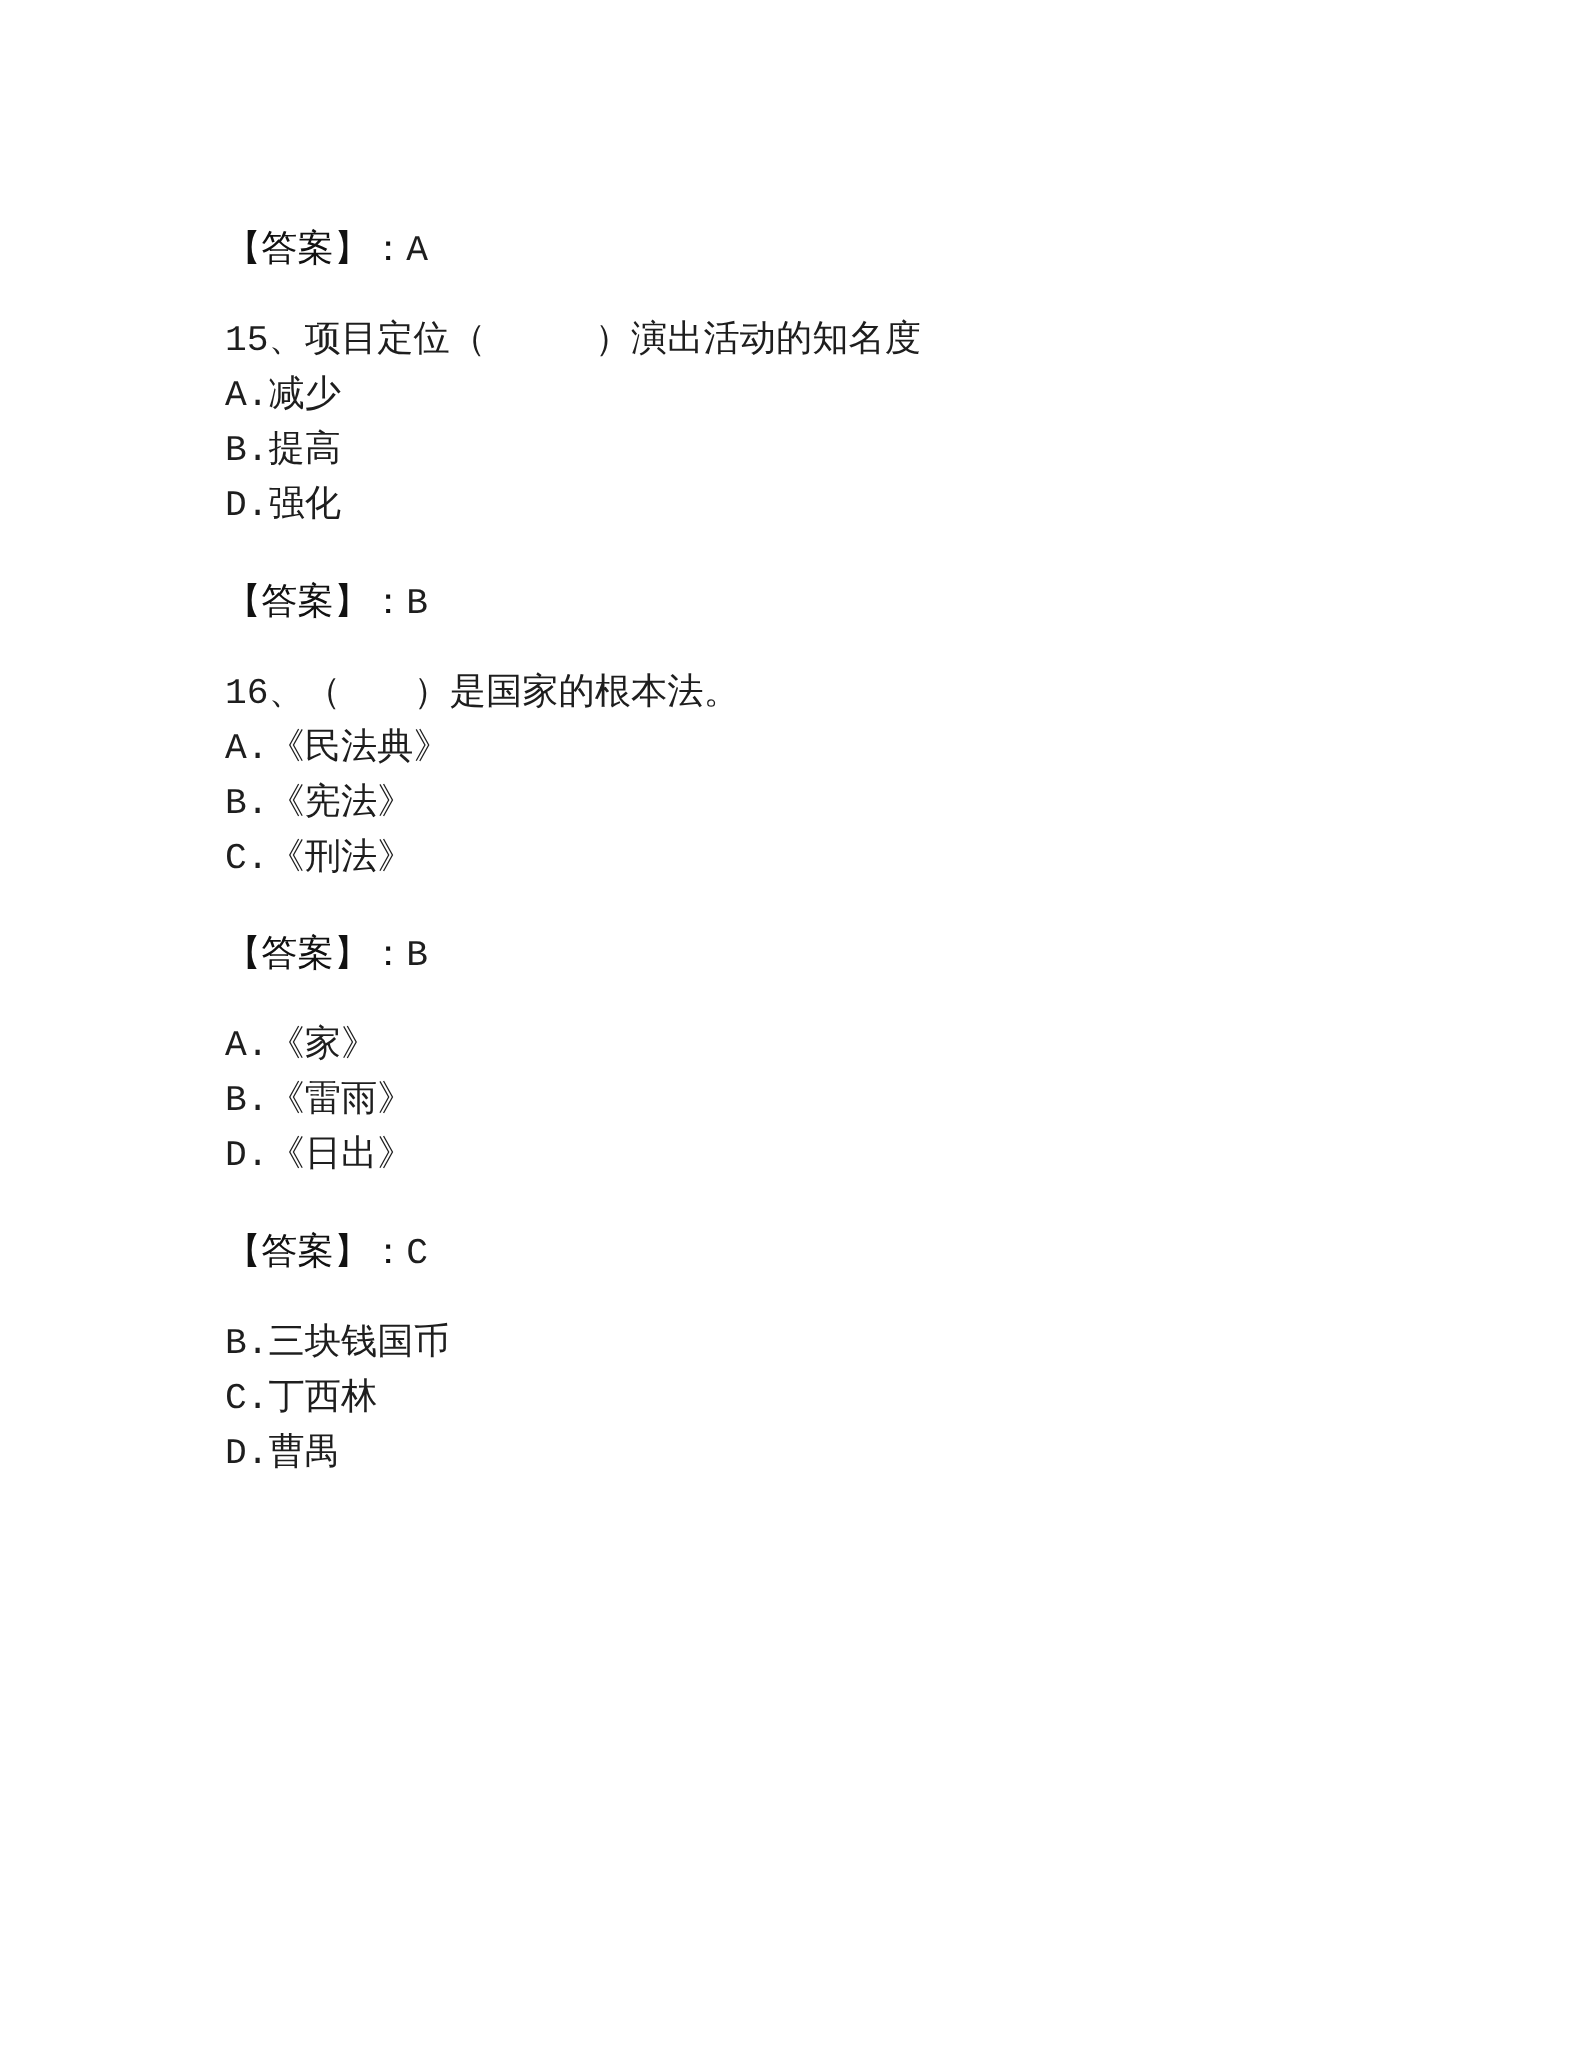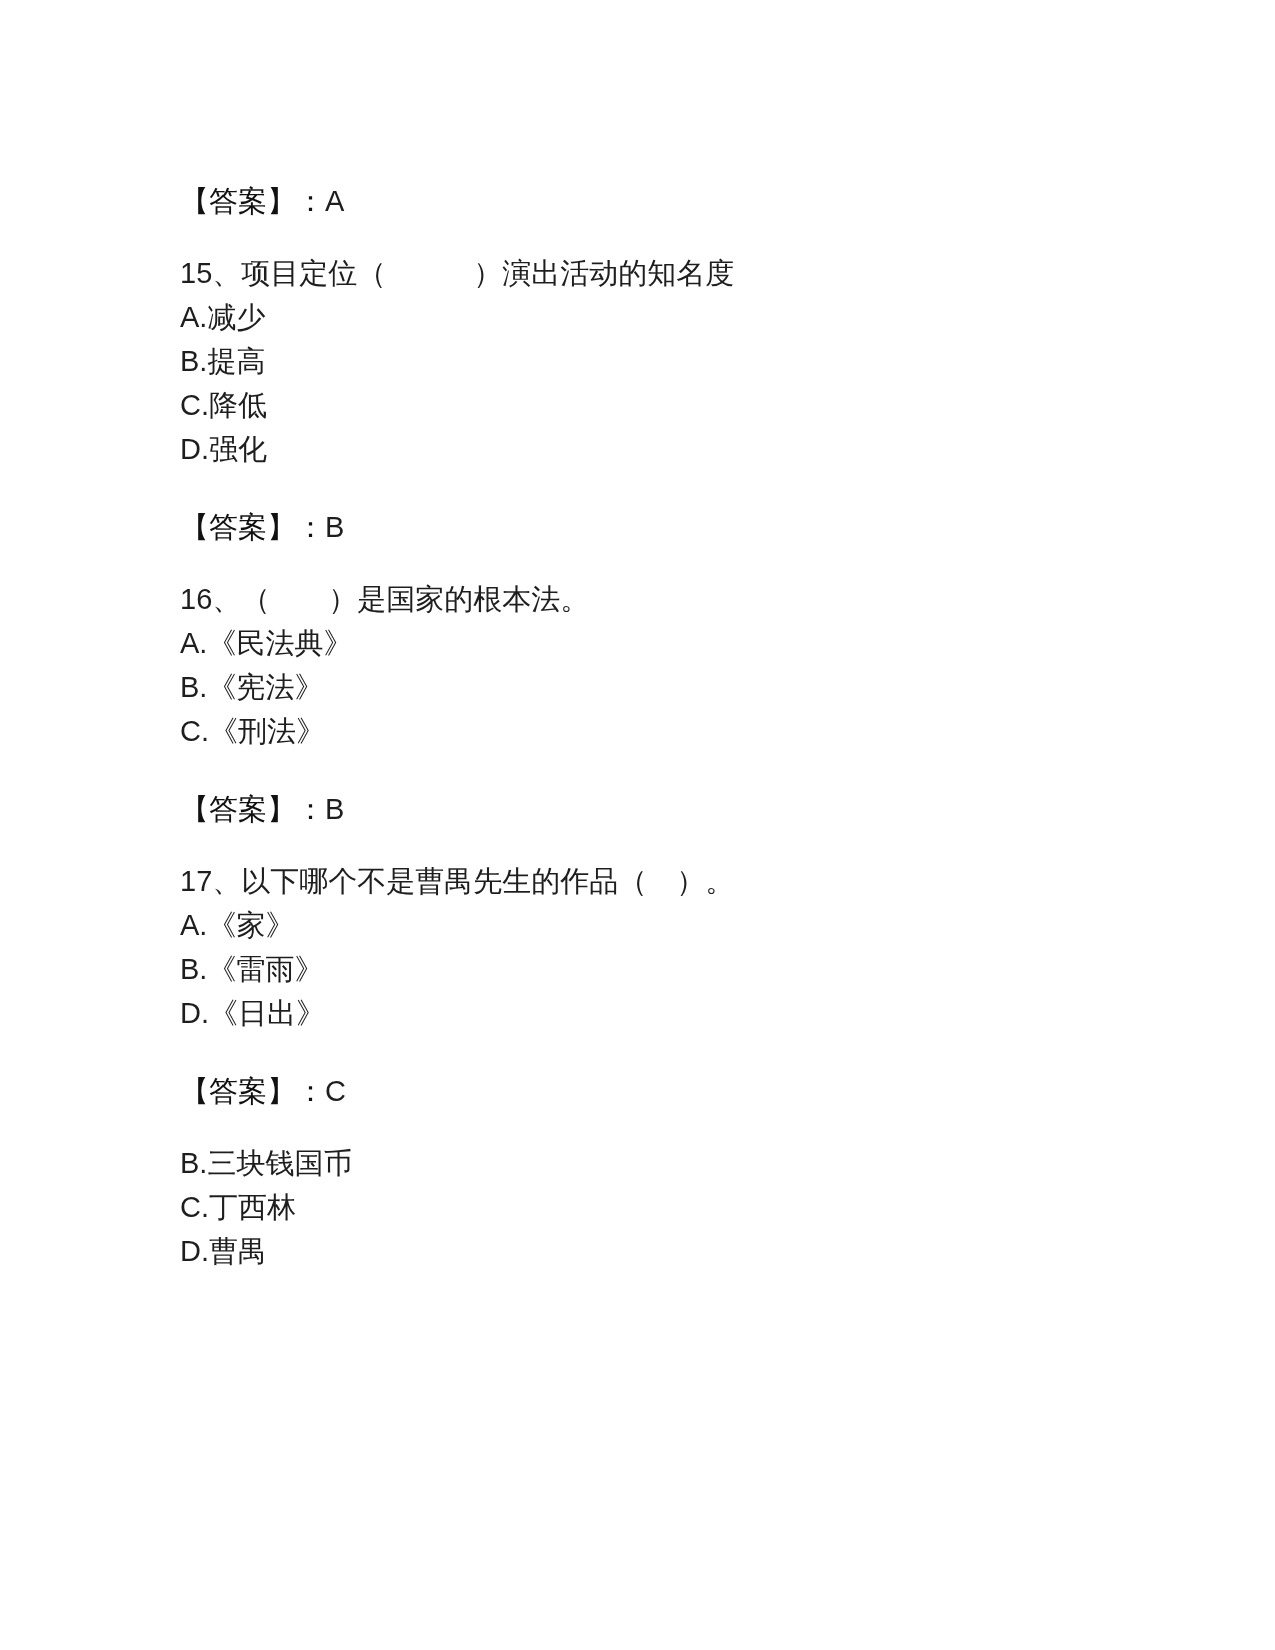--- a/index.html
+++ b/index.html
@@ -7,21 +7,21 @@
     padding: 0;
     background: #ffffff;
   }
   .page {
     position: relative;
     width: 1275px;
     height: 1650px;
     box-sizing: border-box;
     background: #ffffff;
     padding: 145px 150px 0 180px;
-    font-family: Liberation Sans, sans-serif;
+    font-family: Liberation Mono, monospace;
     font-size: 29px;
     line-height: 44px;
     color: #1e1e1e;
     overflow: hidden;
   }
   .answer-line {
     margin: 34px 0 28px 0;
     white-space: pre;
   }
   .answer-label {
@@ -47,33 +47,31 @@
 </head>
 <body>
 
 <main class="page">
   <div>
       <div class="answer-line"><span class="answer-label">【答案】：</span><span class="answer-value">A</span></div>
       <div class="question-block">
         <div class="question-line"><span class="question-number">15、</span><span class="question-stem">项目定位（　　　）演出活动的知名度</span></div>
         <div class="option-line">A.减少</div>
         <div class="option-line">B.提高</div>
-        <div class="option-line">C.降低</div>
         <div class="option-line">D.强化</div>
       </div>
       <div class="answer-line"><span class="answer-label">【答案】：</span><span class="answer-value">B</span></div>
       <div class="question-block">
         <div class="question-line"><span class="question-number">16、</span><span class="question-stem">（　　）是国家的根本法。</span></div>
         <div class="option-line">A.《民法典》</div>
         <div class="option-line">B.《宪法》</div>
         <div class="option-line">C.《刑法》</div>
       </div>
       <div class="answer-line"><span class="answer-label">【答案】：</span><span class="answer-value">B</span></div>
       <div class="question-block">
-        <div class="question-line"><span class="question-number">17、</span><span class="question-stem">以下哪个不是曹禺先生的作品（　）。</span></div>
         <div class="option-line">A.《家》</div>
         <div class="option-line">B.《雷雨》</div>
         <div class="option-line">D.《日出》</div>
       </div>
       <div class="answer-line"><span class="answer-label">【答案】：</span><span class="answer-value">C</span></div>
       <div class="question-block">
         <div class="option-line">B.三块钱国币</div>
         <div class="option-line">C.丁西林</div>
         <div class="option-line">D.曹禺</div>
       </div>

